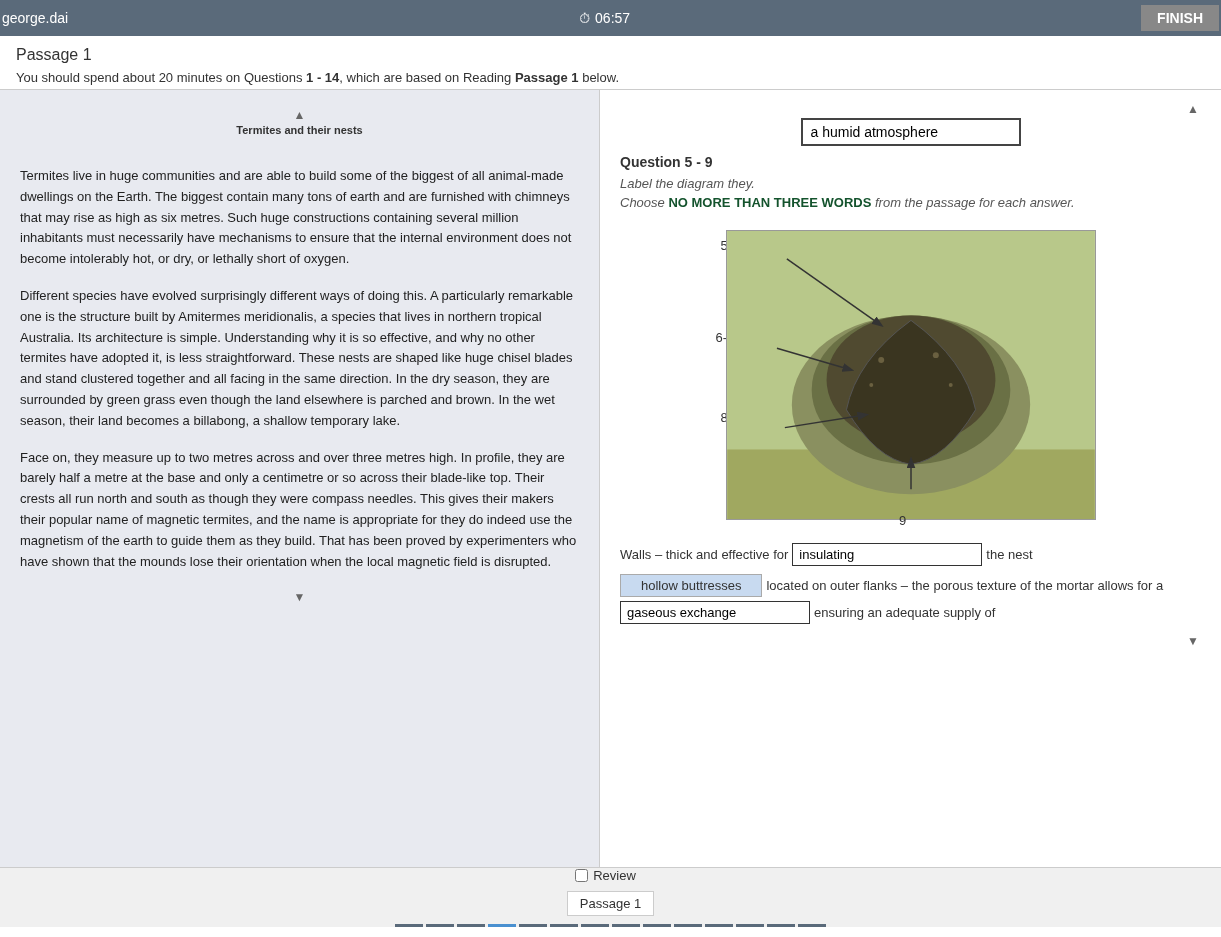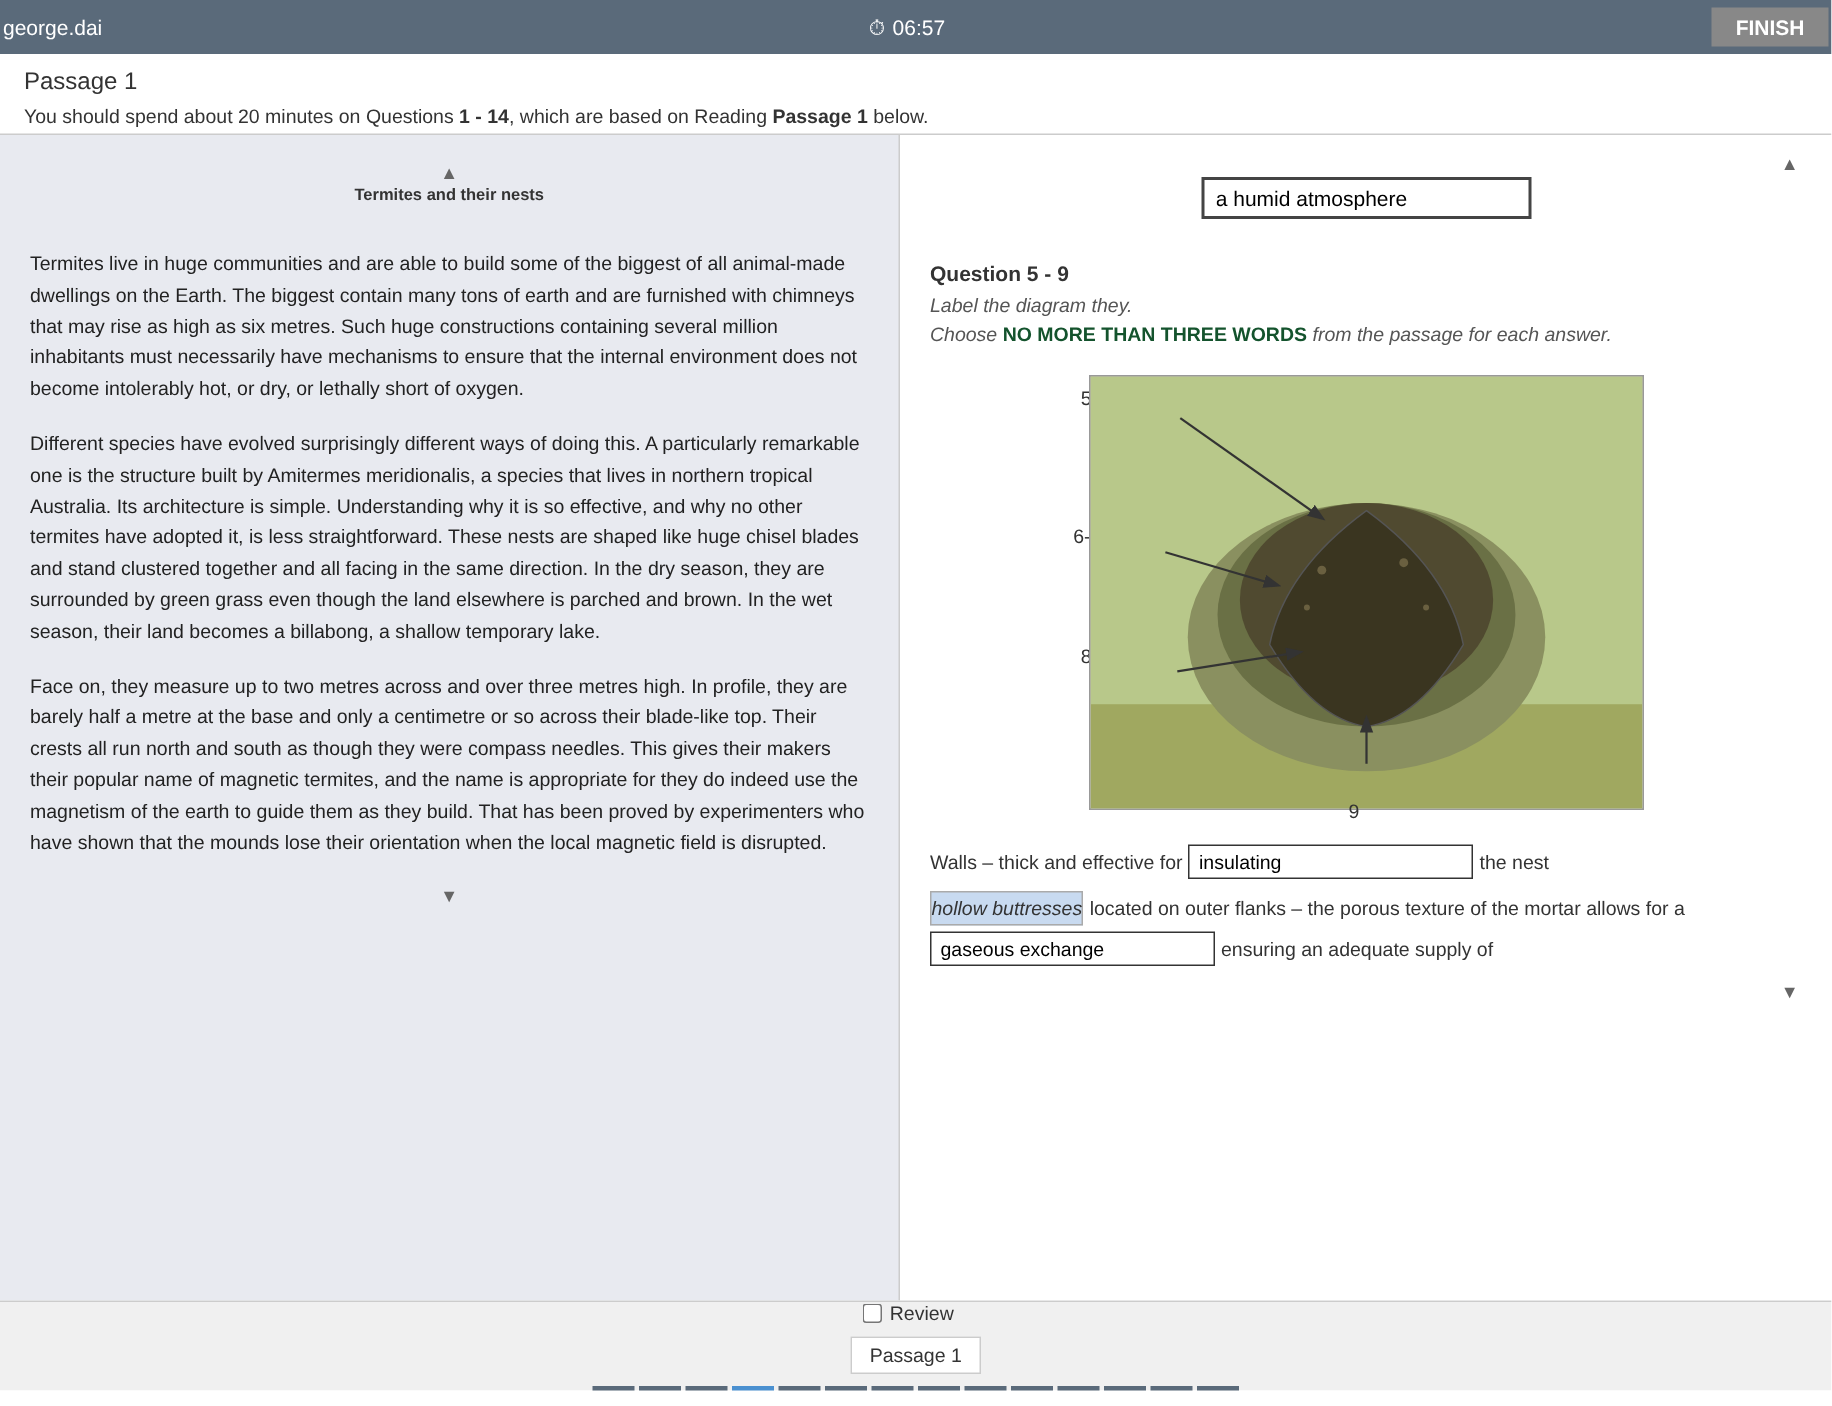--- a/index.html
+++ b/index.html
@@ -70,21 +70,21 @@
       position: relative;
     }
     #right-panel::-webkit-scrollbar { width: 8px; }
     #right-panel::-webkit-scrollbar-track { background: #ccc; }
     #right-panel::-webkit-scrollbar-thumb { background: #888; }
 
     
     .top-answer-box {
       display: flex;
       justify-content: center;
-      margin-bottom: 28px;
+      margin-bottom: 8px;
     }
     .top-answer-box input {
       border: 2px solid #333;
       padding: 4px 8px;
       font-size: 14px;
       width: 200px;
       background: #fff;
     }
 
     
@@ -334,21 +334,21 @@
       </div>
     </div>
 
     <div class="answer-row">
       <span>Walls – thick and effective for</span>
       <input type="text" class="answer-input" style="min-width: 140px;" value="insulating">
       <span>the nest</span>
     </div>
 
     <div class="answer-row" style="flex-wrap:wrap;">
-      <span class="answer-filled" style="background:#c8daf0;border:1px solid #aaa;padding:3px 0;font-style:italic;">hollow buttresses</span>
+      <span class="answer-filled" style="background:#c8daf0;border:1px solid #aaa;padding:3px 20px;">hollow buttresses</span>
       <span>located on outer flanks – the porous texture of the mortar allows for a</span>
       <input type="text" class="answer-input" style="min-width: 140px;" value="gaseous exchange">
       <span>ensuring an adequate supply of</span>
     </div>
 
     <div class="scroll-arrow" style="text-align:right;">▼</div>
   </div>
 </div>
 
 <div id="bottom-bar">

